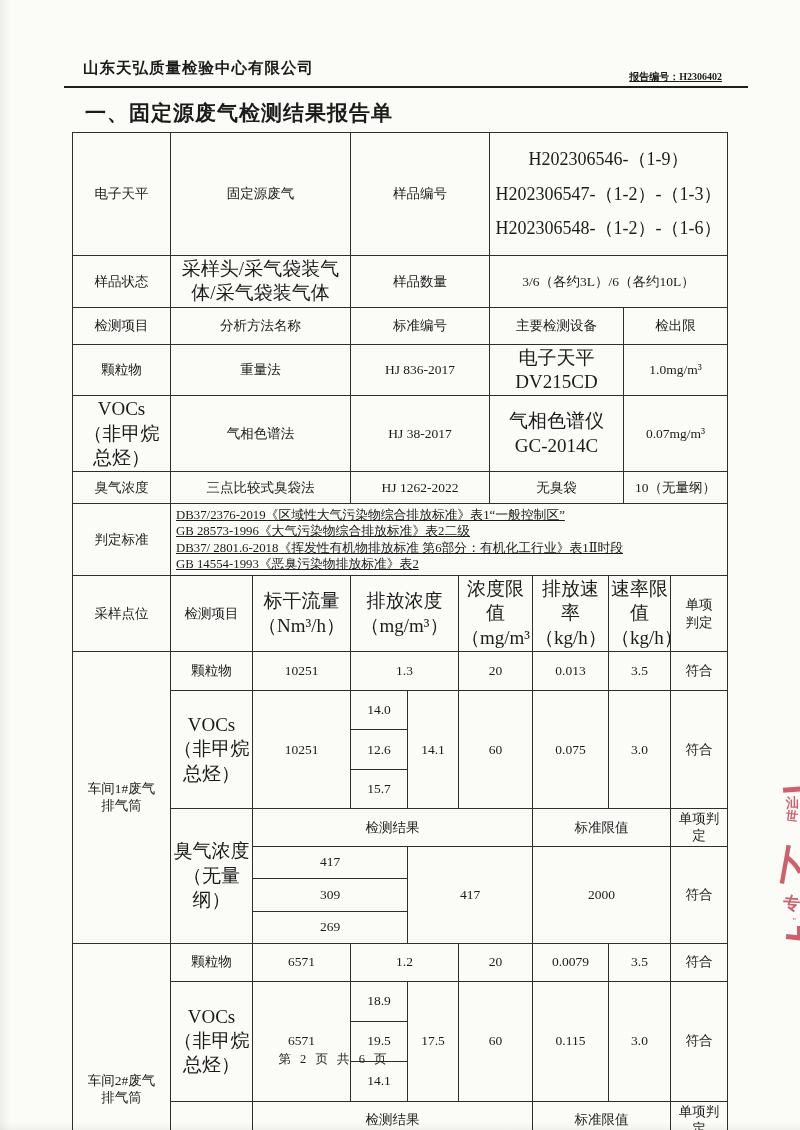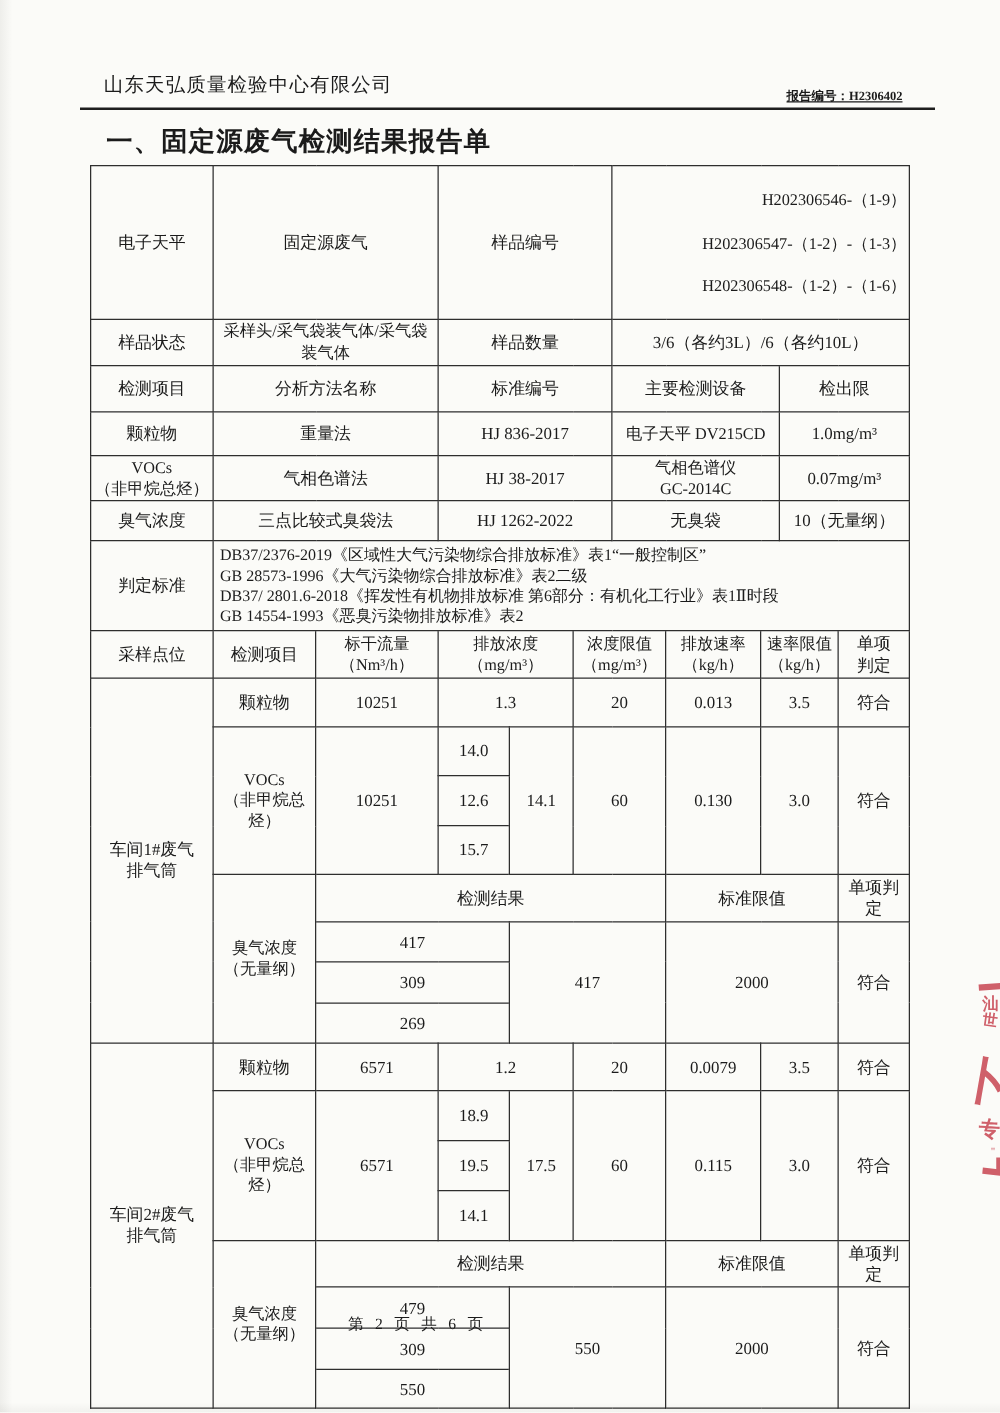--- a/index.html
+++ b/index.html
@@ -6,40 +6,40 @@
   body{
     width:800px;height:1130px;position:relative;overflow:hidden;
     background:#fbfbf8;
     font-family:"Liberation Serif","DejaVu Serif",serif;
     color:#1b1b1b;
   }
   .edge-shade-left{position:absolute;left:0;top:0;width:10px;height:1130px;
     background:linear-gradient(to right,rgba(120,120,115,0.10),rgba(120,120,115,0));}
   .edge-shade-bottom{position:absolute;left:0;bottom:0;width:800px;height:8px;
     background:linear-gradient(to top,rgba(120,120,115,0.08),rgba(120,120,115,0));}
-  .company{position:absolute;left:83px;top:58px;font-size:15.5px;font-weight:normal;letter-spacing:1px;}
+  .company{position:absolute;left:83px;top:58px;font-size:15.5px;font-weight:bold;letter-spacing:1px;}
   .report-no{position:absolute;right:78px;top:70px;font-size:10px;font-weight:bold;text-decoration:underline;}
   .header-rule{position:absolute;left:64px;top:86px;width:684px;height:2px;background:#1e1e1e;}
   .doc-title{position:absolute;left:85px;top:99px;font-size:21px;font-weight:bold;letter-spacing:1px;}
   .report-table{
     position:absolute;left:72px;top:132px;
     border-collapse:collapse;table-layout:fixed;width:656px;
   }
   .report-table td{
     border:1.5px solid #2e2e2e;
     text-align:center;vertical-align:middle;
     font-size:13.5px;line-height:1.28;
     padding:1px 2px;
     white-space:pre-line;
     overflow:hidden;
   }
-  .report-table td.small{font-size:13px;}
-  .report-table td.ids div{font-size:13px;line-height:17px;text-align:right;}
+  .report-table td.small{font-size:19px;}
+  .report-table td.ids div{font-size:18px;line-height:17px;}
   .report-table td.standards{
-    text-align:left;padding:3px 5px;font-size:12.8px;line-height:16.2px;white-space:normal;
+    text-align:left;padding:3px 5px;font-size:12.8px;line-height:16.2px;white-space:normal;text-decoration:underline;
   }
   .report-table td.standards div{white-space:nowrap;}
   .footer{position:absolute;left:0;top:1051px;width:668px;text-align:center;
     font-size:12.5px;letter-spacing:3px;}
   .seal{position:absolute;right:0;top:786px;width:22px;height:168px;overflow:hidden;
     opacity:.85;}
   .seal *{position:absolute;color:#c84552;}
   .seal .bar-top{right:-2px;top:1px;width:19px;height:5px;background:#c84552;transform:rotate(-4deg);}
   .seal .bar-bottom{right:-4px;top:149px;width:18px;height:5px;background:#c84552;transform:rotate(6deg);}
   .seal .edge{right:-1px;top:140px;width:4px;height:14px;background:#c84552;}
@@ -162,21 +162,21 @@
     <td colspan="2">3.5</td>
     <td>符合</td>
   </tr>
   <tr style="height:39px">
     <td rowspan="3" class="small">VOCs
 （非甲烷总烃）</td>
     <td rowspan="3">10251</td>
     <td>14.0</td>
     <td rowspan="3">14.1</td>
     <td rowspan="3" colspan="2">60</td>
-    <td rowspan="3">0.130</td>
+    <td rowspan="3">0.075</td>
     <td rowspan="3" colspan="2">3.0</td>
     <td rowspan="3">符合</td>
   </tr>
   <tr style="height:40px">
     <td>12.6</td>
   </tr>
   <tr style="height:39px">
     <td>15.7</td>
   </tr>
   <tr style="height:33px">

